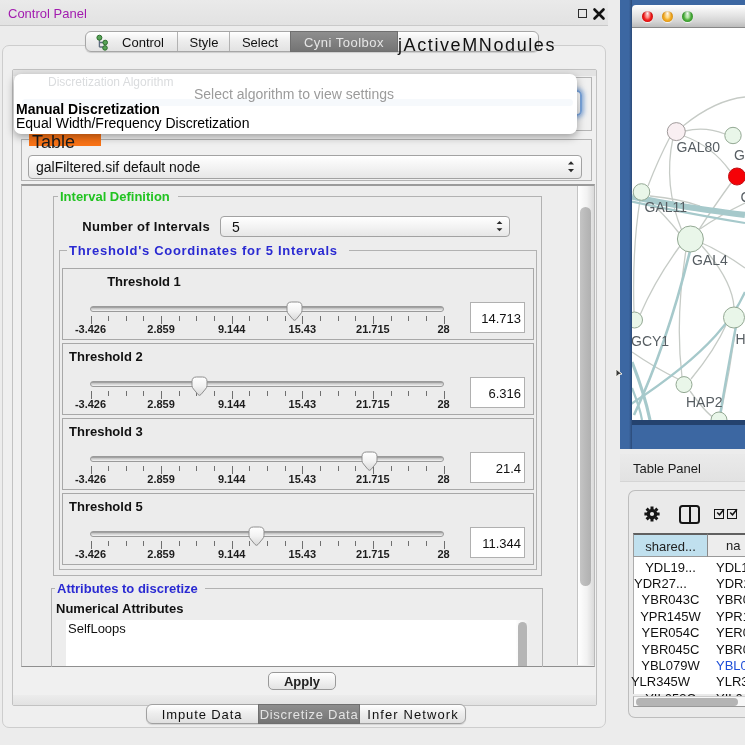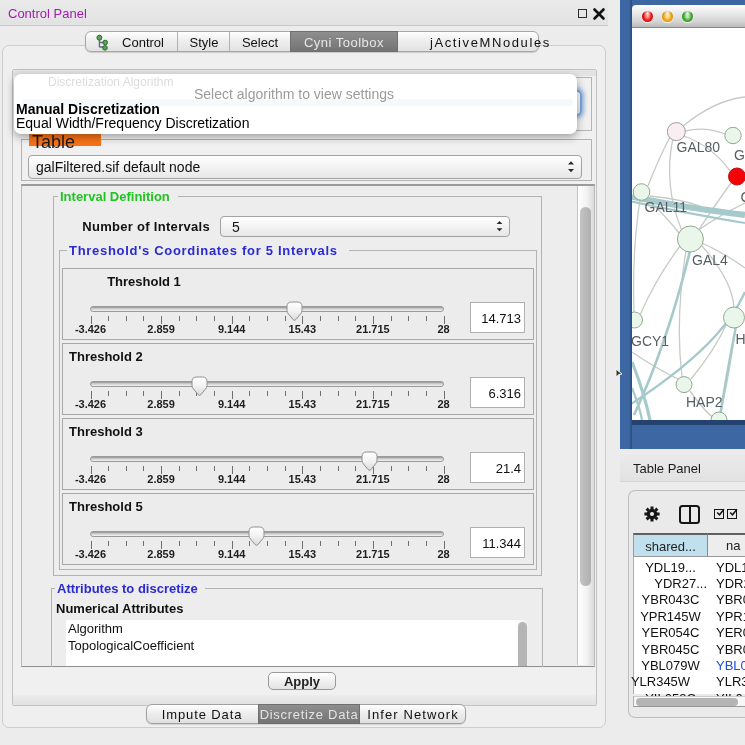--- a/index.html
+++ b/index.html
@@ -18,21 +18,21 @@
 <div class="abs" style="left:13px;top:695px;width:583px;height:10px;background:linear-gradient(#ececec,#e2e2e2);"></div>
 <div class="abs" style="left:13px;top:70px;width:583px;height:6px;background:#e3e3e3;"></div>
 <div class="abs" style="left:85px;top:31px;width:454px;height:21px;background:linear-gradient(#ffffff,#eeeeee 45%,#e2e2e2);border:1px solid #a6a6a6;border-radius:6px;box-shadow:0 1px 1px rgba(0,0,0,0.15);"></div>
 <div class="abs" style="left:290px;top:31px;width:108px;height:21px;background:linear-gradient(#8e8e8e,#747474);border:1px solid #6f6f6f;"></div>
 <div class="abs" style="left:177px;top:32px;width:1px;height:19px;background:#b2b2b2;"></div>
 <div class="abs" style="left:229px;top:32px;width:1px;height:19px;background:#b2b2b2;"></div>
 <div class="abs" style="left:108px;top:35px;width:70px;height:15px;font-size:13px;color:#111;text-align:center;">Control</div>
 <div class="abs" style="left:178px;top:35px;width:52px;height:15px;font-size:13px;color:#111;text-align:center;">Style</div>
 <div class="abs" style="left:230px;top:35px;width:60px;height:15px;font-size:13px;color:#111;text-align:center;">Select</div>
 <div class="abs" style="left:290px;top:35px;width:108px;height:15px;font-size:13px;letter-spacing:0.5px;color:#e6e6e6;text-align:center;">Cyni Toolbox</div>
-<div class="abs" style="left:398px;top:35px;width:141px;height:15px;font-size:13px;letter-spacing:1.6px;color:#111;text-align:center;padding-left:32px;">jActiveMNodules</div>
+<div class="abs" style="left:398px;top:35px;width:141px;height:15px;font-size:18px;letter-spacing:1.6px;color:#111;text-align:center;">jActiveMNodules</div>
 <svg class="abs" style="left:94px;top:33px;" width="16" height="18" viewBox="0 0 16 18">
     <path d="M5.4 5 L5.4 14 M5.4 9.5 L11 9.5 M5.4 14 L11 14" stroke="#5d6b7d" stroke-width="1.3" fill="none"></path>
     <circle cx="5.4" cy="4.7" r="2.5" fill="#57a357" stroke="#2e6e2e" stroke-width="1"></circle>
     <circle cx="11.2" cy="9.5" r="2.3" fill="#57a357" stroke="#2e6e2e" stroke-width="1"></circle>
     <circle cx="11" cy="14.9" r="2.3" fill="#57a357" stroke="#2e6e2e" stroke-width="1"></circle>
   </svg>
 <div class="abs" style="left:21px;top:77px;width:571px;height:54px;border:1px solid #b4b4b4;"></div>
 <div class="abs" style="left:28px;top:90px;width:554px;height:26px;background:linear-gradient(#ffffff,#e9e9e9);border:2.5px solid #7aa5dd;border-radius:5px;box-shadow:0 0 4px 2px rgba(110,155,215,0.75);"></div>
 <div class="abs" style="left:21px;top:139px;width:571px;height:42px;border:1px solid #b4b4b4;"></div>
 <div class="abs" style="left:29px;top:132px;width:72px;height:14px;background:#f97316;font-size:18px;color:#1b1b1b;padding-left:3px;">Table Data</div>
@@ -221,22 +221,21 @@
       </linearGradient>
     </defs>
     <path d="M1 5.5 Q1 1 5.5 1 L11.5 1 Q16 1 16 5.5 L16 9.5 Q16 11.5 14.5 13 L10 18.5 Q8.5 20.2 7 18.5 L2.5 13 Q1 11.5 1 9.5 Z" fill="url(#thg4)" stroke="#8f8f8f" stroke-width="1"></path>
   </svg>
 <div class="abs" style="left:470px;top:526.5px;width:55px;height:31px;background:#ffffff;border:1px solid #b0b0b0;"></div>
 <div class="abs" style="left:470px;top:535.5px;width:51px;height:15px;font-size:13px;color:#111;text-align:right;">11.344</div>
 <div class="abs" style="left:51px;top:588px;width:492px;height:79px;border:1px solid #b2b2b2;border-bottom:none;"></div>
 <div class="abs" style="left:55px;top:581px;width:150px;height:14px;background:#ededed;font-size:13px;font-weight:bold;color:#2a2ad2;padding-left:2px;">Attributes to discretize</div>
 <div class="abs" style="left:56px;top:601px;width:200px;height:15px;font-size:13px;font-weight:bold;color:#111;">Numerical Attributes</div>
 <div class="abs" style="left:66px;top:620px;width:464px;height:46px;background:#ffffff;overflow:hidden;">
-    <div class="abs" style="left:2px;top:1px;width:300px;height:16px;font-size:13px;color:#111;">Algorithm</div>
-    <div class="abs" style="left:2px;top:18px;width:300px;height:16px;font-size:13px;color:#111;">TopologicalCoefficient</div>
+    <div class="abs" style="left:2px;top:1px;width:300px;height:16px;font-size:13px;color:#111;">SelfLoops</div>
     <div class="abs" style="left:450px;top:0;width:14px;height:46px;background:linear-gradient(90deg,#fdfdfd,#ececec);"></div>
     <div class="abs" style="left:452px;top:2px;width:9px;height:50px;background:#b5b5b5;border-radius:5px;"></div>
   </div>
 <div class="abs" style="left:268px;top:672px;width:68px;height:18px;background:linear-gradient(#ffffff,#e3e3e3);border:1px solid #999999;border-radius:5px;"></div>
 <div class="abs" style="left:268px;top:674px;width:68px;height:15px;font-size:13px;font-weight:bold;color:#222;text-align:center;">Apply</div>
 <div class="abs" style="left:146px;top:704px;width:320px;height:20px;background:linear-gradient(#ffffff,#eeeeee 45%,#e0e0e0);border:1px solid #a0a0a0;border-radius:6px;box-shadow:0 1px 1px rgba(0,0,0,0.12);"></div>
 <div class="abs" style="left:258px;top:704px;width:102px;height:20px;background:linear-gradient(#8e8e8e,#747474);border:1px solid #6f6f6f;"></div>
 <div class="abs" style="left:146px;top:707px;width:112px;height:15px;font-size:13px;letter-spacing:0.9px;color:#111;text-align:center;">Impute Data</div>
 <div class="abs" style="left:258px;top:707px;width:102px;height:15px;font-size:13px;letter-spacing:0.7px;color:#e3e3e3;text-align:center;">Discretize Data</div>
 <div class="abs" style="left:360px;top:707px;width:106px;height:15px;font-size:13px;letter-spacing:1.1px;color:#111;text-align:center;">Infer Network</div>
@@ -320,21 +319,21 @@
 <svg class="abs" style="left:728px;top:506.5px;" width="11" height="11" viewBox="0 0 11 11">
     <path d="M2.2 5.5 L4.5 7.8 L9 2.2" fill="none" stroke="#151515" stroke-width="1.5"></path>
   </svg>
 <div class="abs" style="left:633px;top:533px;width:112px;height:24px;background:#c0e0ee;border:1px solid #999999;border-top:2px solid #606060;border-right:none;"></div>
 <div class="abs" style="left:707px;top:533px;width:38px;height:24px;background:#ededed;border-top:2px solid #606060;border-bottom:1px solid #999999;border-left:1px solid #8a8a8a;"></div>
 <div class="abs" style="left:634px;top:539px;width:73px;height:15px;font-size:13px;color:#222;text-align:center;">shared...</div>
 <div class="abs" style="left:726px;top:538px;width:40px;height:15px;font-size:13px;color:#222;">na</div>
 <div class="abs" style="left:633px;top:557px;width:112px;height:137px;background:#ffffff;border-left:1px solid #adadad;"></div>
 <div class="abs" style="left:634px;top:559.5px;width:73px;height:16px;font-size:13px;color:#111;text-align:center;overflow:hidden;">YDL19...</div>
 <div class="abs" style="left:716px;top:559.5px;width:29px;height:16px;font-size:13px;color:#111;overflow:hidden;">YDL1</div>
-<div class="abs" style="left:634px;top:575.9px;width:73px;height:16px;font-size:13px;color:#111;text-align:right;overflow:hidden;">YDR27...</div>
+<div class="abs" style="left:634px;top:575.9px;width:73px;height:16px;font-size:13px;color:#111;text-align:left;overflow:hidden;">YDR27...</div>
 <div class="abs" style="left:716px;top:575.9px;width:29px;height:16px;font-size:13px;color:#111;overflow:hidden;">YDR2</div>
 <div class="abs" style="left:634px;top:592.3px;width:73px;height:16px;font-size:13px;color:#111;text-align:center;overflow:hidden;">YBR043C</div>
 <div class="abs" style="left:716px;top:592.3px;width:29px;height:16px;font-size:13px;color:#111;overflow:hidden;">YBR0</div>
 <div class="abs" style="left:634px;top:608.7px;width:73px;height:16px;font-size:13px;color:#111;text-align:center;overflow:hidden;">YPR145W</div>
 <div class="abs" style="left:716px;top:608.7px;width:29px;height:16px;font-size:13px;color:#111;overflow:hidden;">YPR1</div>
 <div class="abs" style="left:634px;top:625.1px;width:73px;height:16px;font-size:13px;color:#111;text-align:center;overflow:hidden;">YER054C</div>
 <div class="abs" style="left:716px;top:625.1px;width:29px;height:16px;font-size:13px;color:#111;overflow:hidden;">YER0</div>
 <div class="abs" style="left:634px;top:641.5px;width:73px;height:16px;font-size:13px;color:#111;text-align:center;overflow:hidden;">YBR045C</div>
 <div class="abs" style="left:716px;top:641.5px;width:29px;height:16px;font-size:13px;color:#111;overflow:hidden;">YBR0</div>
 <div class="abs" style="left:634px;top:657.9px;width:73px;height:16px;font-size:13px;color:#111;text-align:center;overflow:hidden;">YBL079W</div>

